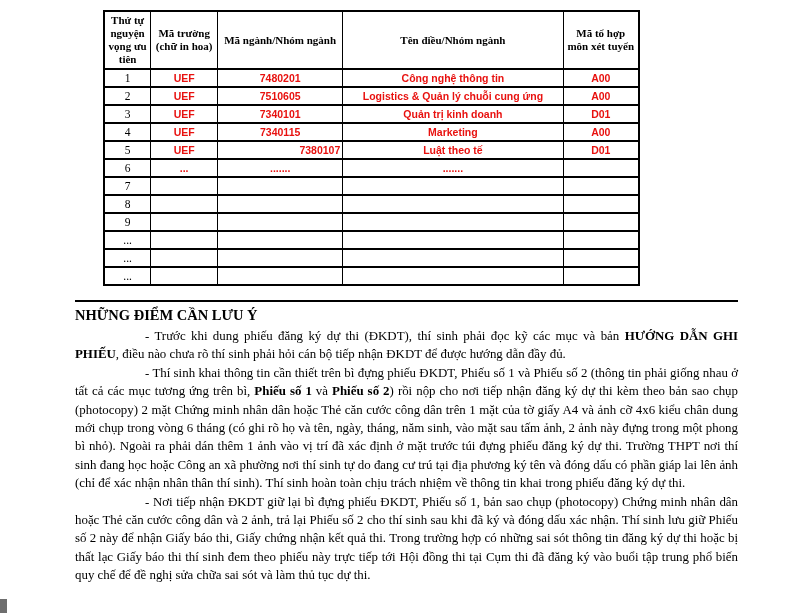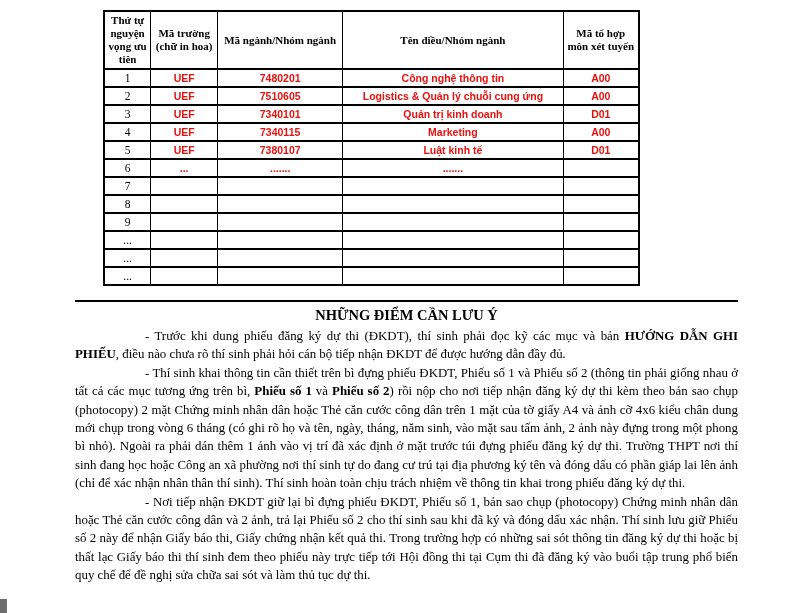--- a/index.html
+++ b/index.html
@@ -33,21 +33,21 @@
   }
   table.adm tbody td.redcell{
     font-family:"Liberation Sans", sans-serif;
     font-weight:bold;font-size:10.5px;
   }
 
   
   .notes{position:absolute;left:75px;top:300px;width:663px;}
   .rule{height:0;border-top:2px solid #000;margin:0;}
   .notes-title{
-    text-align:center;font-weight:bold;font-size:14.5px;line-height:20px;
+    text-align:left;font-weight:bold;font-size:14.5px;line-height:20px;
     margin:3px 0 2px 0;font-family:"Liberation Serif", serif;
   }
   .paras p{
     margin:0;font-size:12.9px;line-height:18.4px;
     text-align:justify;text-indent:70px;
     font-family:"Liberation Serif", serif;
   }
   .paras b{font-weight:bold;}
 
   
@@ -100,22 +100,22 @@
         <tr>
           <td>4</td>
           <td class="redcell" style="color: rgb(232, 17, 15);">UEF</td>
           <td class="redcell" style="color: rgb(232, 17, 15);">7340115</td>
           <td class="redcell" style="color: rgb(232, 17, 15);">Marketing</td>
           <td class="redcell" style="color: rgb(232, 17, 15);">A00</td>
         </tr>
         <tr>
           <td>5</td>
           <td class="redcell" style="color: rgb(232, 17, 15);">UEF</td>
-          <td class="redcell" style="color: rgb(232, 17, 15);">7380107</td>
-          <td class="redcell" style="color: rgb(232, 17, 15);">Luật kinh tế</td>
+          <td class="redcell" style="color: rgb(232, 17, 15); text-align: right;">7380107</td>
+          <td class="redcell" style="color: rgb(232, 17, 15);">Luật theo tế</td>
           <td class="redcell" style="color: rgb(232, 17, 15);">D01</td>
         </tr>
         <tr>
           <td>6</td>
           <td class="redcell" style="color: rgb(232, 17, 15);">...</td>
           <td class="redcell" style="color: rgb(232, 17, 15);">.......</td>
           <td class="redcell" style="color: rgb(232, 17, 15);">.......</td>
           <td></td>
         </tr>
         <tr>

